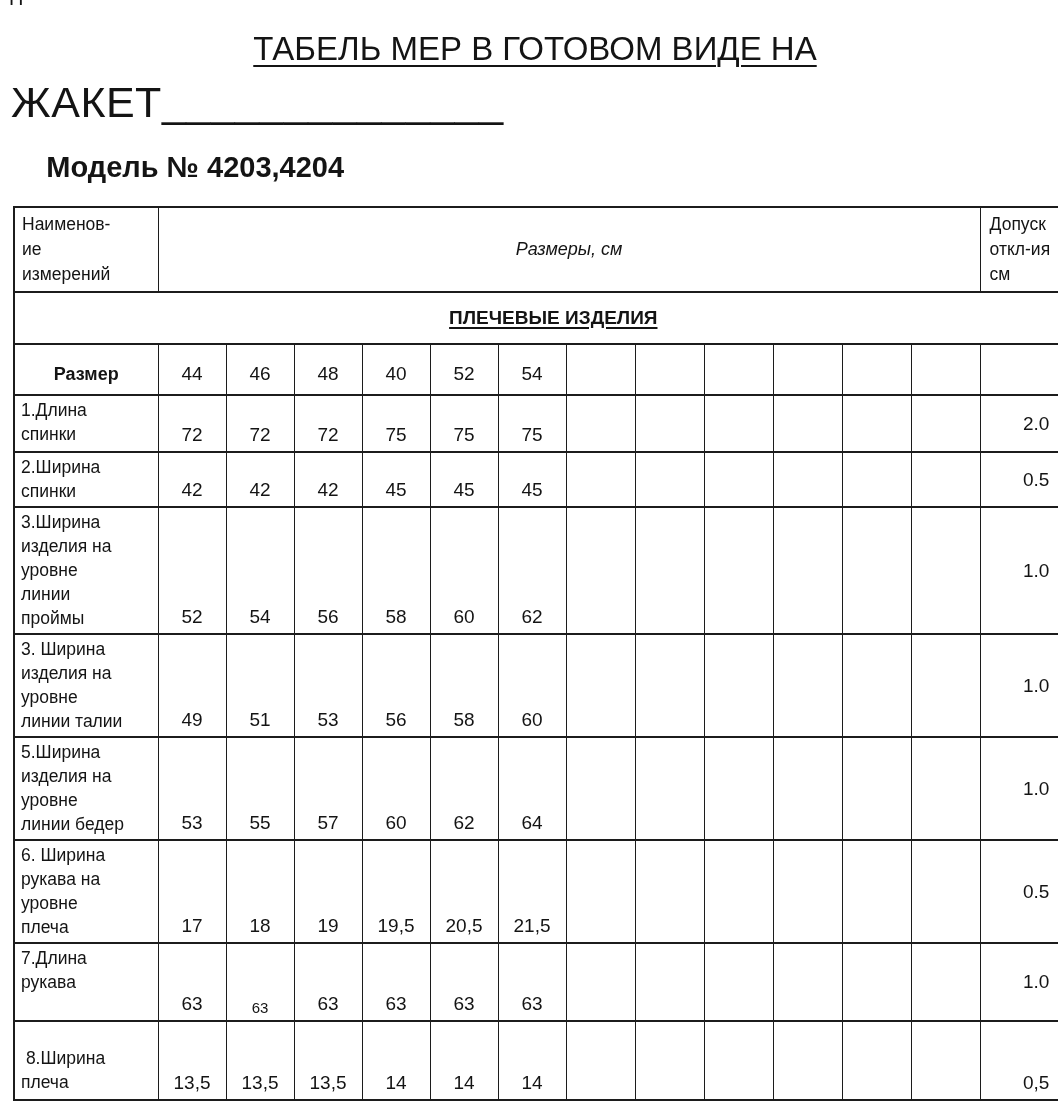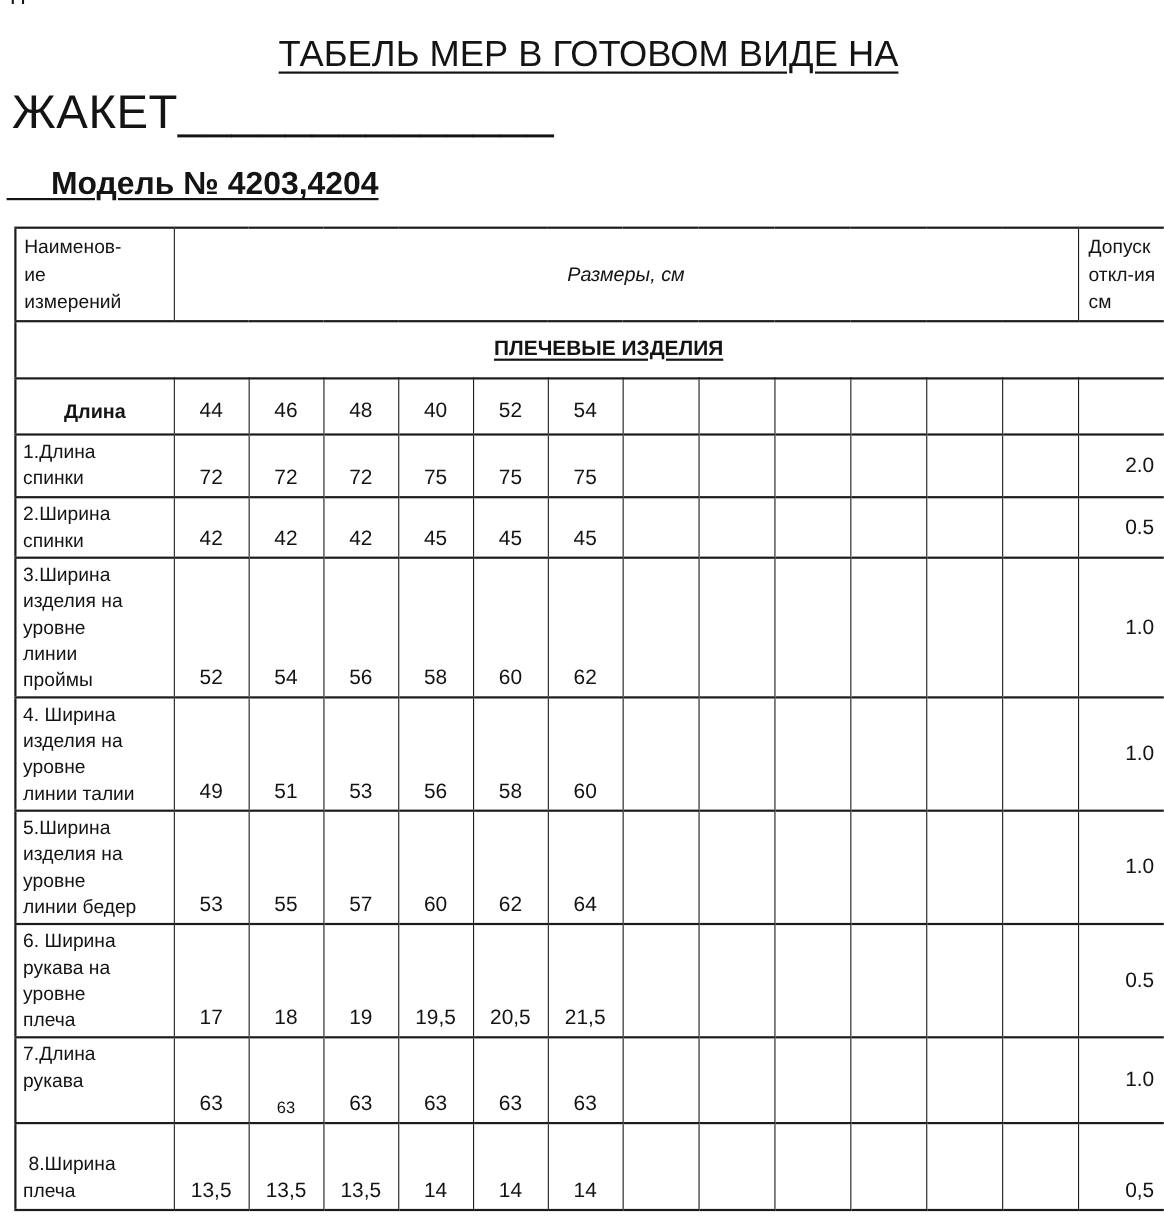--- a/index.html
+++ b/index.html
@@ -22,21 +22,21 @@
     text-decoration:underline; text-decoration-thickness:2px; text-underline-offset:5px;
   }
   .garment {
     margin:15px 0 0 11px; width:fit-content;
     font-size:43px; line-height:38px; font-weight:400; letter-spacing:0.5px;
     text-decoration-thickness:2px; text-underline-offset:4px;
   }
   .model {
     margin:30px 0 4px 6px; width:fit-content; white-space:pre;
     font-size:29px; line-height:33px; font-weight:700;
-    text-decoration:underline; text-decoration-thickness:2px; text-underline-offset:4px;
+    text-decoration-thickness:2px; text-underline-offset:4px;
   }
 
   table.meas {
     border-collapse:collapse; table-layout:fixed;
     margin:22px 0 0 13px; width:1078px;
     border:2px solid #1c1c1c; border-right:none;
   }
   table.meas td {
     border:1px solid #1c1c1c; border-top-width:2px; border-bottom-width:2px;
     overflow:hidden;
@@ -93,21 +93,21 @@
 измерений</td>
       <td class="sizes-hdr" colspan="12">Размеры, см</td>
       <td class="tol-hdr">Допуск
 откл-ия
 см</td>
     </tr>
     <tr style="height:52px;">
       <td class="section" colspan="14">ПЛЕЧЕВЫЕ ИЗДЕЛИЯ</td>
     </tr>
     <tr id="size-row" style="height:51px;">
-      <td class="size-label">Длина</td>
+      <td class="size-label">Размер</td>
     <td class="size-val">44</td>
         <td class="size-val">46</td>
         <td class="size-val">48</td>
         <td class="size-val">40</td>
         <td class="size-val">52</td>
         <td class="size-val">54</td>
         <td class="val"></td>
         <td class="val"></td>
         <td class="val"></td>
         <td class="val"></td>
@@ -165,21 +165,21 @@
         <td class="val">62</td>
         <td class="val"></td>
         <td class="val"></td>
         <td class="val"></td>
         <td class="val"></td>
         <td class="val"></td>
         <td class="val"></td>
         <td class="tol">1.0</td>
       </tr>
       <tr style="height: 97px;">
-        <td class="lbl">4. Ширина
+        <td class="lbl">3. Ширина
 изделия на
 уровне
 линии талии</td>
         <td class="val">49</td>
         <td class="val">51</td>
         <td class="val">53</td>
         <td class="val">56</td>
         <td class="val">58</td>
         <td class="val">60</td>
         <td class="val"></td>

